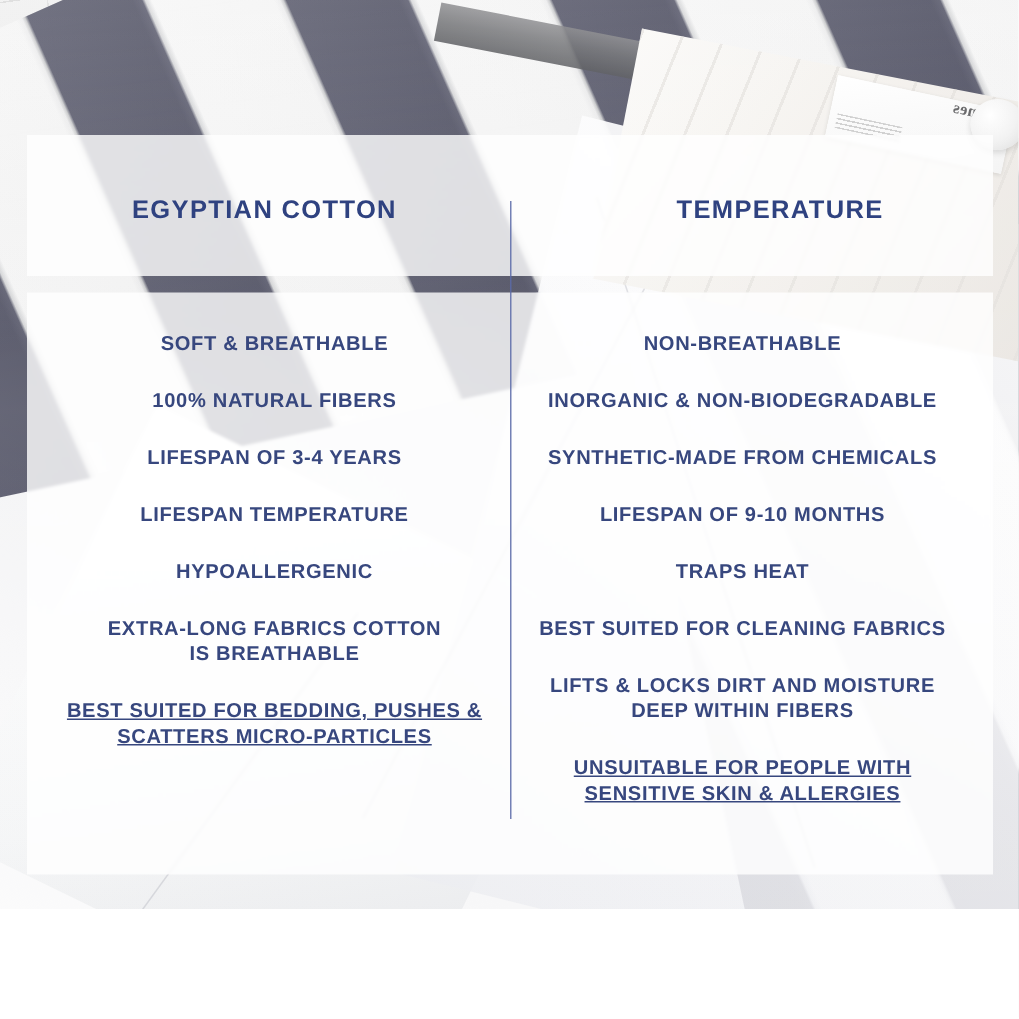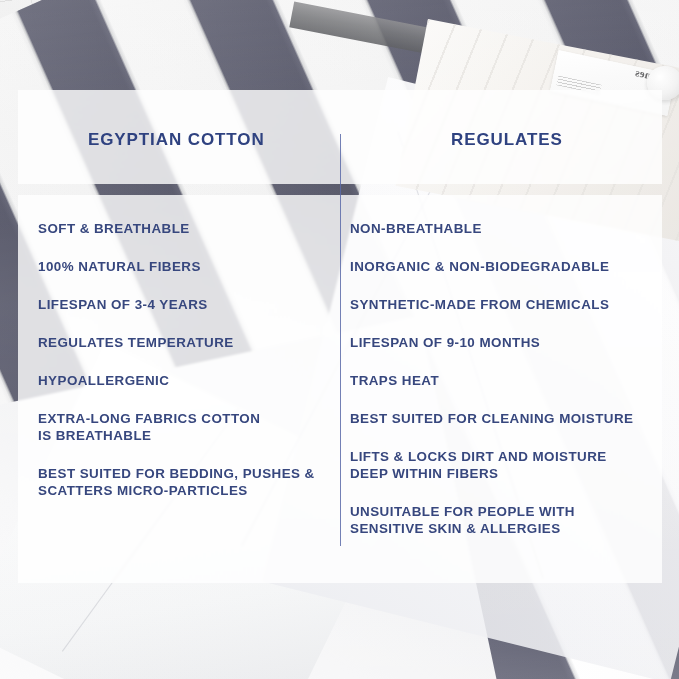--- a/index.html
+++ b/index.html
@@ -9,21 +9,21 @@
     width: 679px;
     height: 679px;
     overflow: hidden;
     background: #ffffff;
     font-family: "Liberation Sans", "DejaVu Sans", sans-serif;
   }
 
   #stage {
     position: relative;
     width: 679px;
-    height: 679px;
+    height: 606px;
     overflow: hidden;
   }
 
   
   .photo-bg {
     position: absolute;
     inset: 0;
     background: #f4f5f7;
     overflow: hidden;
   }
@@ -218,34 +218,35 @@
     width: 1px;
     height: 412px;
     background: #5a6aa8;
     opacity: .85;
   }
 
   
   .feature-col {
     position: absolute;
     top: 220px;
+    text-align: center;
   }
   .feature-col.left  { left: 38px;  width: 290px; }
   .feature-col.right { left: 350px; width: 290px; }
 
   .feature-item {
     font-size: 13.4px;
     font-weight: 700;
     letter-spacing: .45px;
     line-height: 17px;
     color: #37477e;
     margin-bottom: 21px;
     white-space: pre-line;
   }
-  .feature-item:last-child { margin-bottom: 0; }
+  .feature-item:last-child { margin-bottom: 0; text-decoration: underline; }
 </style>
 </head>
 <body>
 
 <div id="stage">
 
   <div class="photo-bg">
     <div class="wall"></div>
     <div class="duvet"></div>
     <div class="duvet-shade"></div>
@@ -261,42 +262,42 @@
     <div class="newspaper-lines"></div>
     <div class="newspaper-title">Times</div>
     <div class="cup"></div>
     <div class="global-wash"></div>
   </div>
 
   <div class="card-header"></div>
   <div class="card-body"></div>
 
   <div class="col-heading left">EGYPTIAN COTTON</div>
-  <div class="col-heading right">REGULATES</div>
+  <div class="col-heading right">TEMPERATURE</div>
 
   <div class="divider"></div>
 
   <div class="feature-col left">
     <div class="feature-item">SOFT &amp; BREATHABLE</div>
     <div class="feature-item">100% NATURAL FIBERS</div>
     <div class="feature-item">LIFESPAN OF 3-4 YEARS</div>
-    <div class="feature-item">REGULATES TEMPERATURE</div>
+    <div class="feature-item">LIFESPAN TEMPERATURE</div>
     <div class="feature-item">HYPOALLERGENIC</div>
     <div class="feature-item">EXTRA-LONG FABRICS COTTON
 IS BREATHABLE</div>
     <div class="feature-item">BEST SUITED FOR BEDDING, PUSHES &amp;
 SCATTERS MICRO-PARTICLES</div>
   </div>
 
   <div class="feature-col right">
     <div class="feature-item">NON-BREATHABLE</div>
     <div class="feature-item">INORGANIC &amp; NON-BIODEGRADABLE</div>
     <div class="feature-item">SYNTHETIC-MADE FROM CHEMICALS</div>
     <div class="feature-item">LIFESPAN OF 9-10 MONTHS</div>
     <div class="feature-item">TRAPS HEAT</div>
-    <div class="feature-item">BEST SUITED FOR CLEANING MOISTURE</div>
+    <div class="feature-item">BEST SUITED FOR CLEANING FABRICS</div>
     <div class="feature-item">LIFTS &amp; LOCKS DIRT AND MOISTURE
 DEEP WITHIN FIBERS</div>
     <div class="feature-item">UNSUITABLE FOR PEOPLE WITH
 SENSITIVE SKIN &amp; ALLERGIES</div>
   </div>
 
 </div>
 
 </body></html>

